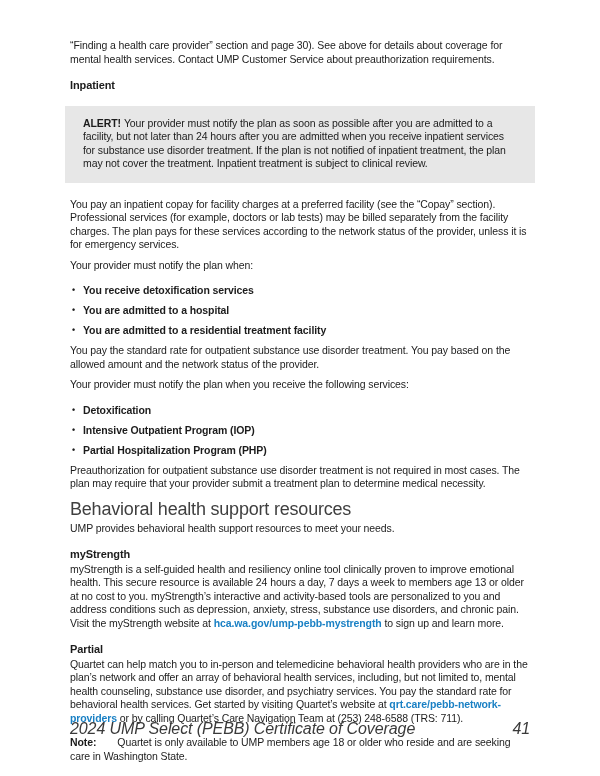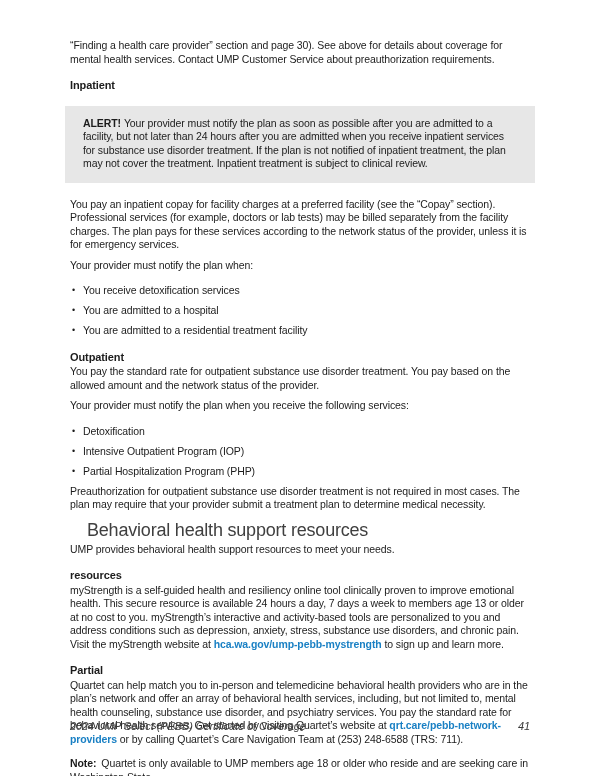--- a/index.html
+++ b/index.html
@@ -27,56 +27,57 @@
   }
   .alert {
     background: var(--alert-bg, #e7e7e7);
     margin: 13px -5px 15px -5px;
     padding: 11px 28px 12px 18px;
   }
   .alert p { margin: 0; }
   ul.bullets {
     list-style: none;
     margin: 12px 0 4px 0;
+    font-weight: bold;
   }
   ul.bullets li {
     position: relative;
     padding-left: 13px;
     margin: 0 0 6.5px 0;
   }
   ul.bullets li::before {
     content: "\2022";
     position: absolute;
     left: 2px;
     top: 0;
     font-size: 9px;
   }
   .h2 {
     font-size: 18px;
     font-weight: 300;
     letter-spacing: -0.2px;
     color: #3f3f3f;
     line-height: 22px;
-    margin: 6px 0 2px 17px;
+    margin: 6px 0 2px 0;
   }
-  .note-label { font-weight: bold; margin-right: 5px; }
+  .note-label { font-weight: bold; margin-right: 21px; }
   a.link {
     color: var(--link-color, #1a80c4);
     font-weight: bold;
     text-decoration: none;
     cursor: pointer;
   }
   .footer {
     position: absolute;
     left: 70px; right: 70px;
     top: 720px;
     display: flex;
     justify-content: space-between;
     font-style: italic;
-    font-size: 11px;
+    font-size: 16px;
     color: #3a3a3a;
     letter-spacing: -0.1px;
   }
 </style>
 </head>
 <body style="--link-color: #1a80c4; --alert-bg: #e7e7e7; --text-color: #1c1c1c;">
 
 <div class="content">
 
   <p class="body">“Finding a health care provider” section and page 30). See above for details about coverage for mental health services. Contact UMP Customer Service about preauthorization requirements.</p>
@@ -90,39 +91,38 @@
   <p class="body">You pay an inpatient copay for facility charges at a preferred facility (see the “Copay” section). Professional services (for example, doctors or lab tests) may be billed separately from the facility charges. The plan pays for these services according to the network status of the provider, unless it is for emergency services.</p>
 
   <p class="body">Your provider must notify the plan when:</p>
 
   <ul class="bullets">
     <li>You receive detoxification services</li>
     <li>You are admitted to a hospital</li>
     <li>You are admitted to a residential treatment facility</li>
   </ul>
 
-  <p class="h3">Outpatient</p>
 
   <p class="body">You pay the standard rate for outpatient substance use disorder treatment. You pay based on the allowed amount and the network status of the provider.</p>
 
   <p class="body">Your provider must notify the plan when you receive the following services:</p>
 
   <ul class="bullets">
     <li>Detoxification</li>
     <li>Intensive Outpatient Program (IOP)</li>
     <li>Partial Hospitalization Program (PHP)</li>
   </ul>
 
   <p class="body">Preauthorization for outpatient substance use disorder treatment is not required in most cases. The plan may require that your provider submit a treatment plan to determine medical necessity.</p>
 
   <h2 class="h2">Behavioral health support resources</h2>
 
   <p class="body">UMP provides behavioral health support resources to meet your needs.</p>
 
-  <p class="h3">resources</p>
+  <p class="h3">myStrength</p>
 
   <p class="body"><span>myStrength is a self-guided health and resiliency online tool clinically proven to improve emotional health. This secure resource is available 24 hours a day, 7 days a week to members age 13 or older at no cost to you. myStrength’s interactive and activity-based tools are personalized to you and address conditions such as depression, anxiety, stress, substance use disorders, and chronic pain. Visit the myStrength website at </span><a class="link">hca.wa.gov/ump-pebb-mystrength</a><span> to sign up and learn more.</span></p>
 
   <p class="h3">Partial</p>
 
   <p class="body"><span>Quartet can help match you to in-person and telemedicine behavioral health providers who are in the plan’s network and offer an array of behavioral health services, including, but not limited to, mental health counseling, substance use disorder, and psychiatry services. You pay the standard rate for behavioral health services. Get started by visiting Quartet’s website at </span><a class="link">qrt.care/pebb-network-providers</a><span> or by calling Quartet’s Care Navigation Team at (253) 248-6588 (TRS: 711).</span></p>
 
   <p class="body" style="margin-top:11px"><span class="note-label">Note:</span><span>Quartet is only available to UMP members age 18 or older who reside and are seeking care in Washington State.</span></p>
 
 </div>

